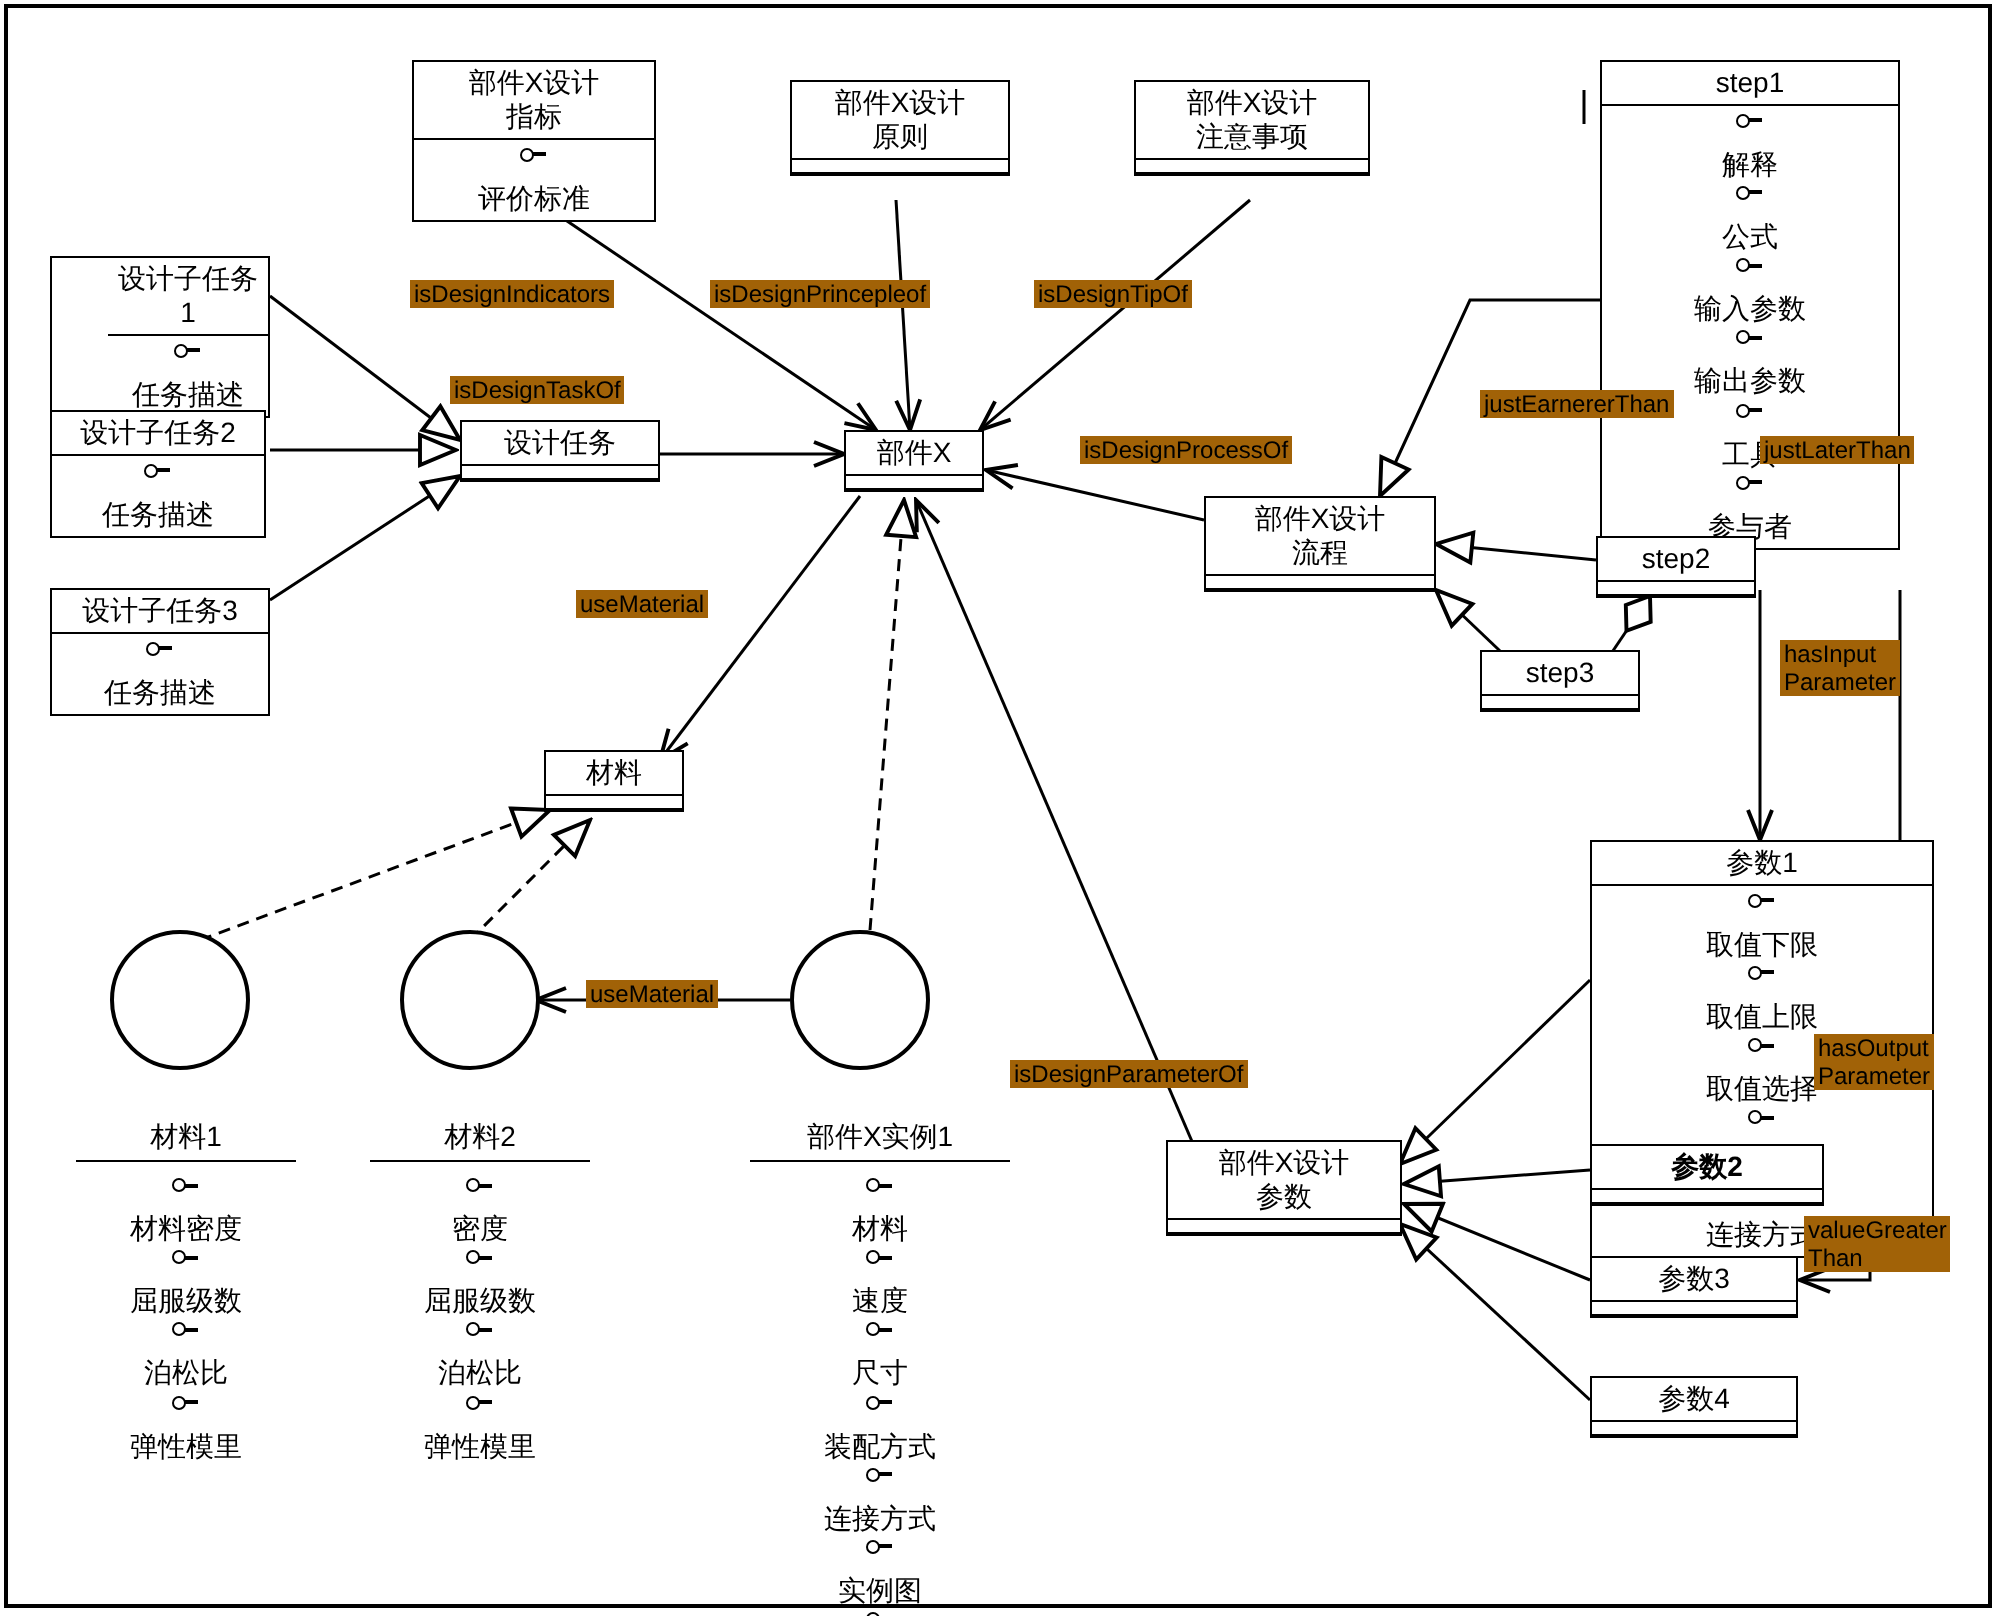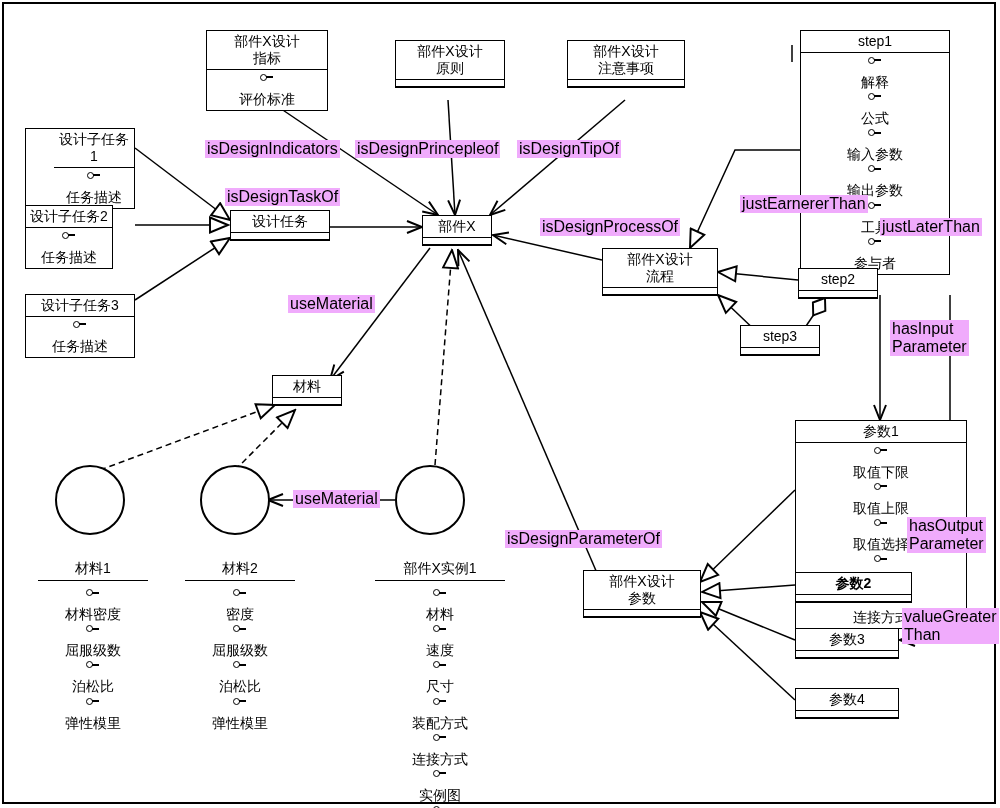--- a/index.html
+++ b/index.html
@@ -73,22 +73,22 @@
   }
   .key-icon::after {
     content: "";
     position: absolute;
     left: 6px; top: 4.5px;
     width: 7px; height: 2px;
     background: #000;
   }
   .edge-label {
     position: absolute;
-    background: #f0abfc;
-    font-size: 16px;
+    background: #a16207;
+    font-size: 12px;
     white-space: nowrap;
     padding: 0 2px;
   }
   .inst-circle {
     position: absolute;
     border: 2px solid #000;
     border-radius: 50%;
     background: #fff;
     box-sizing: border-box;
   }
@@ -226,21 +226,21 @@
   <div class="box" style="left:25px; top:128px; width:110px;padding-left:28px;">
     <div class="title">设计子任务1</div>
     <div class="attrs">
       <div class="attr-row">
           <span class="key-icon"></span>
           <span>任务描述</span>
         </div>
     </div>
   </div>
 
-  <div class="box" style="left:25px; top:205px; width:88px;">
+  <div class="box" style="left:25px; top:205px; width:108px;">
     <div class="title">设计子任务2</div>
     <div class="attrs">
       <div class="attr-row">
           <span class="key-icon"></span>
           <span>任务描述</span>
         </div>
     </div>
   </div>
 
   <div class="box" style="left:25px; top:282px; width:110px;margin-top:12px;">

